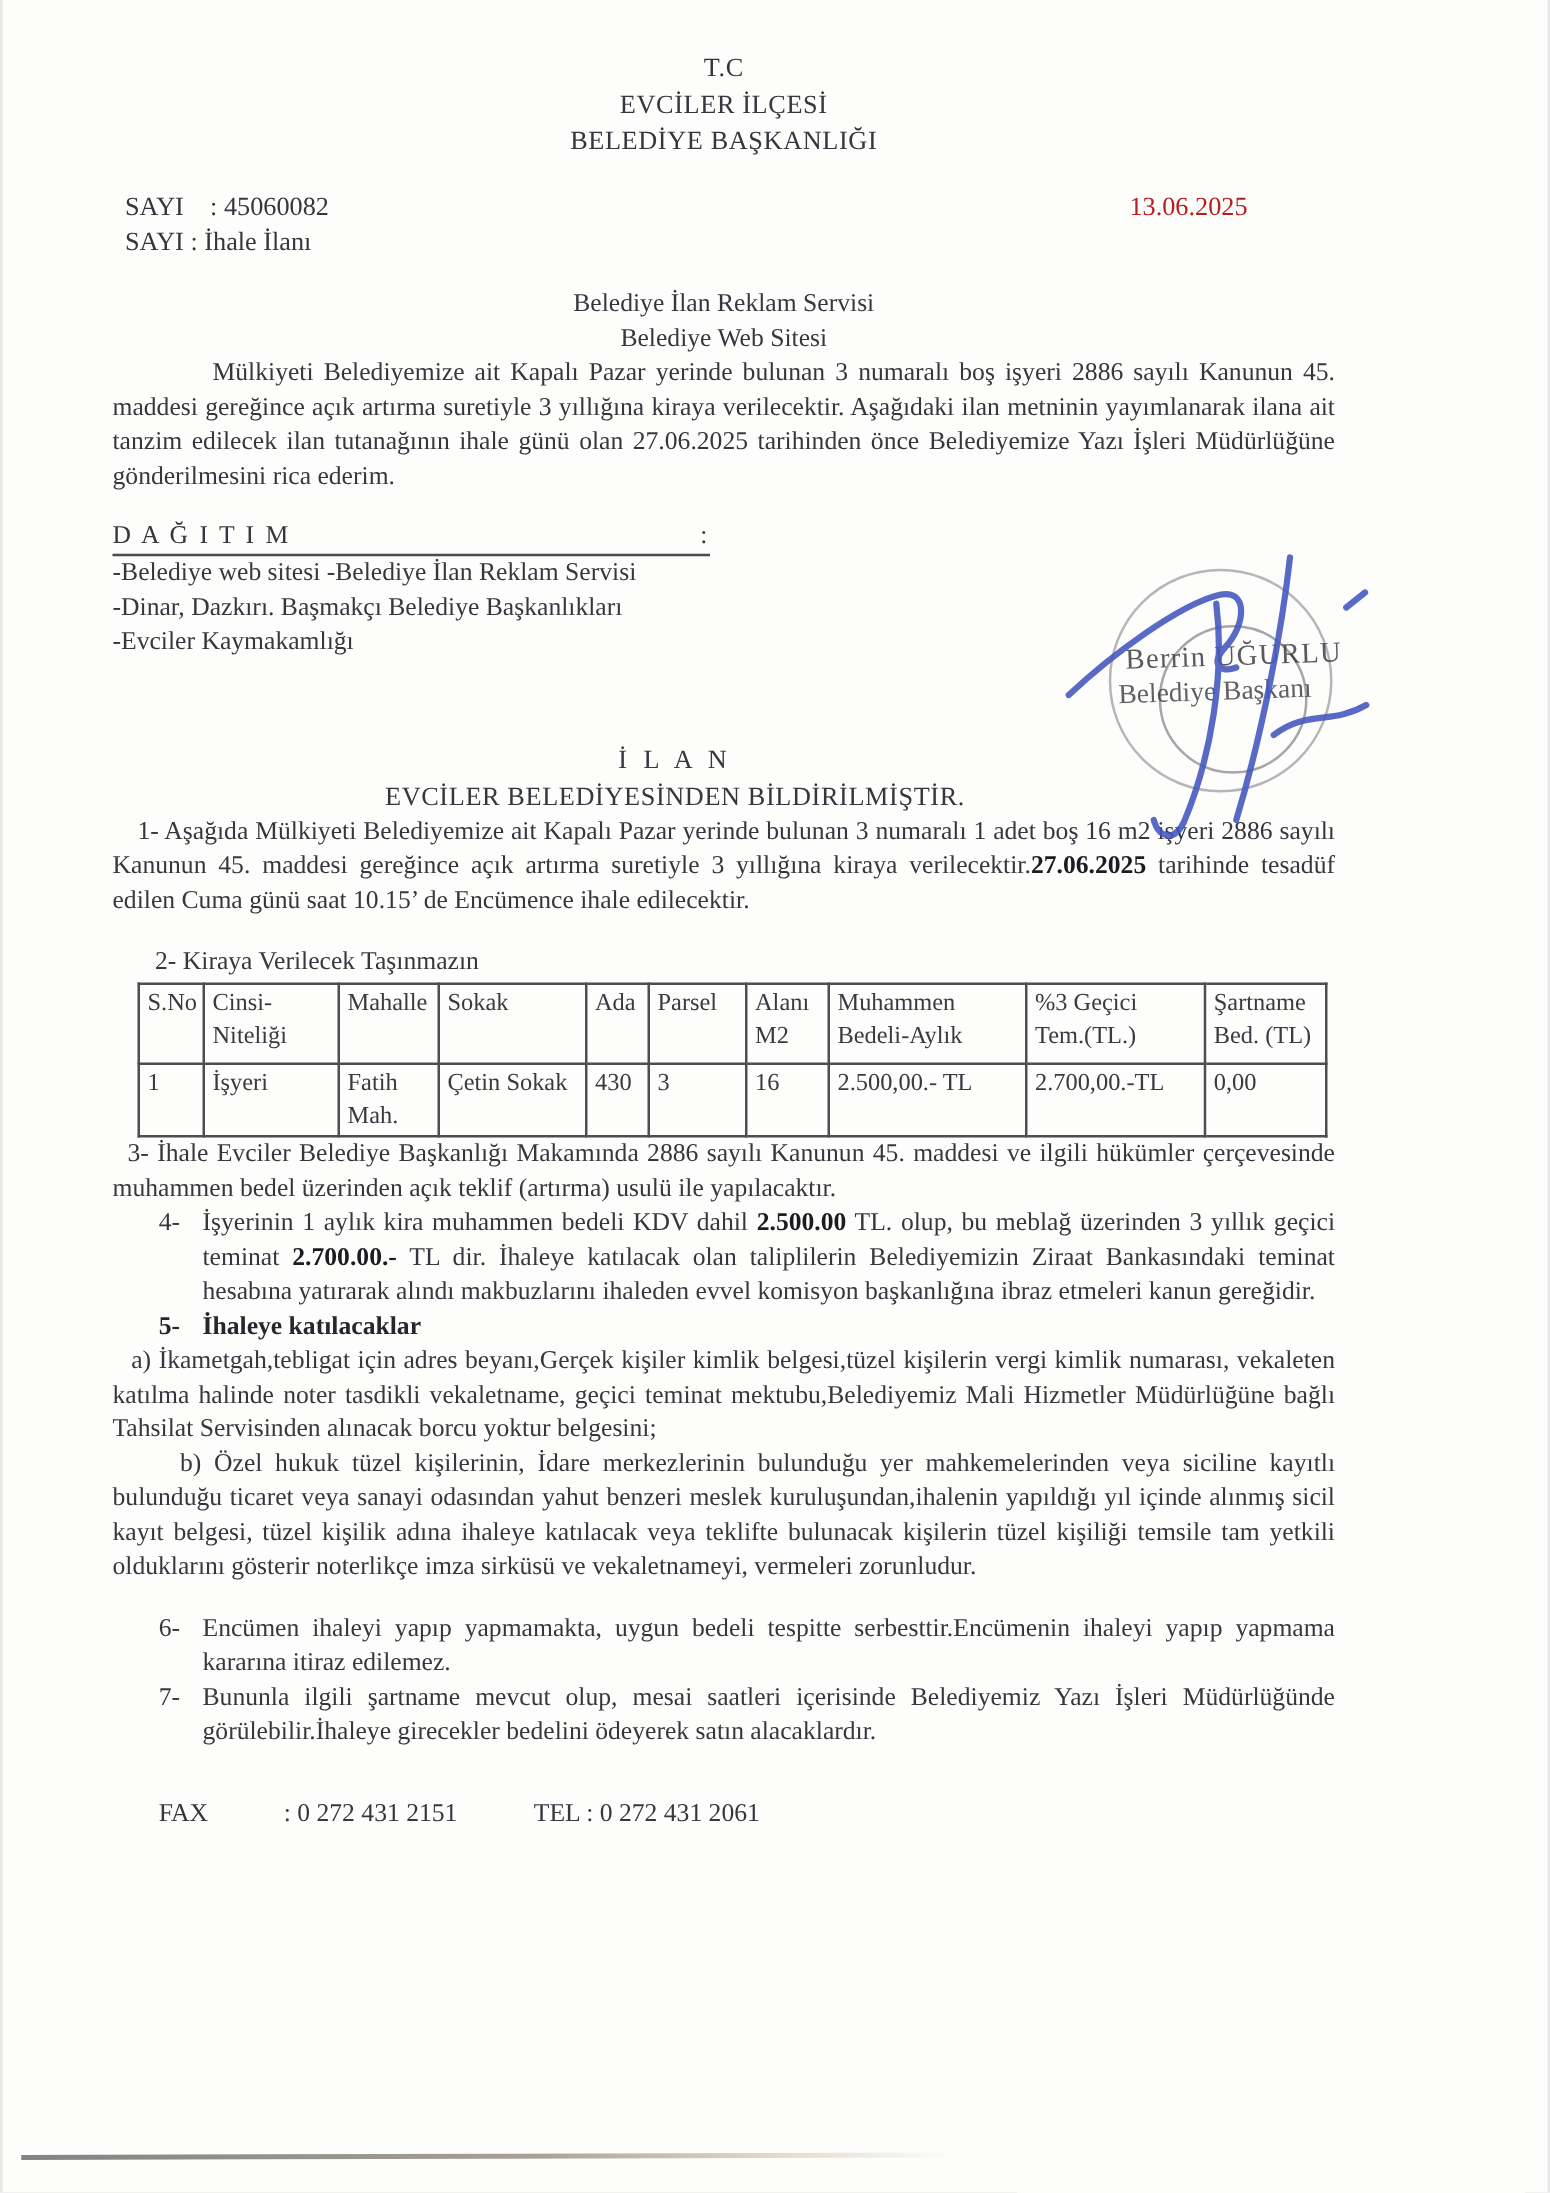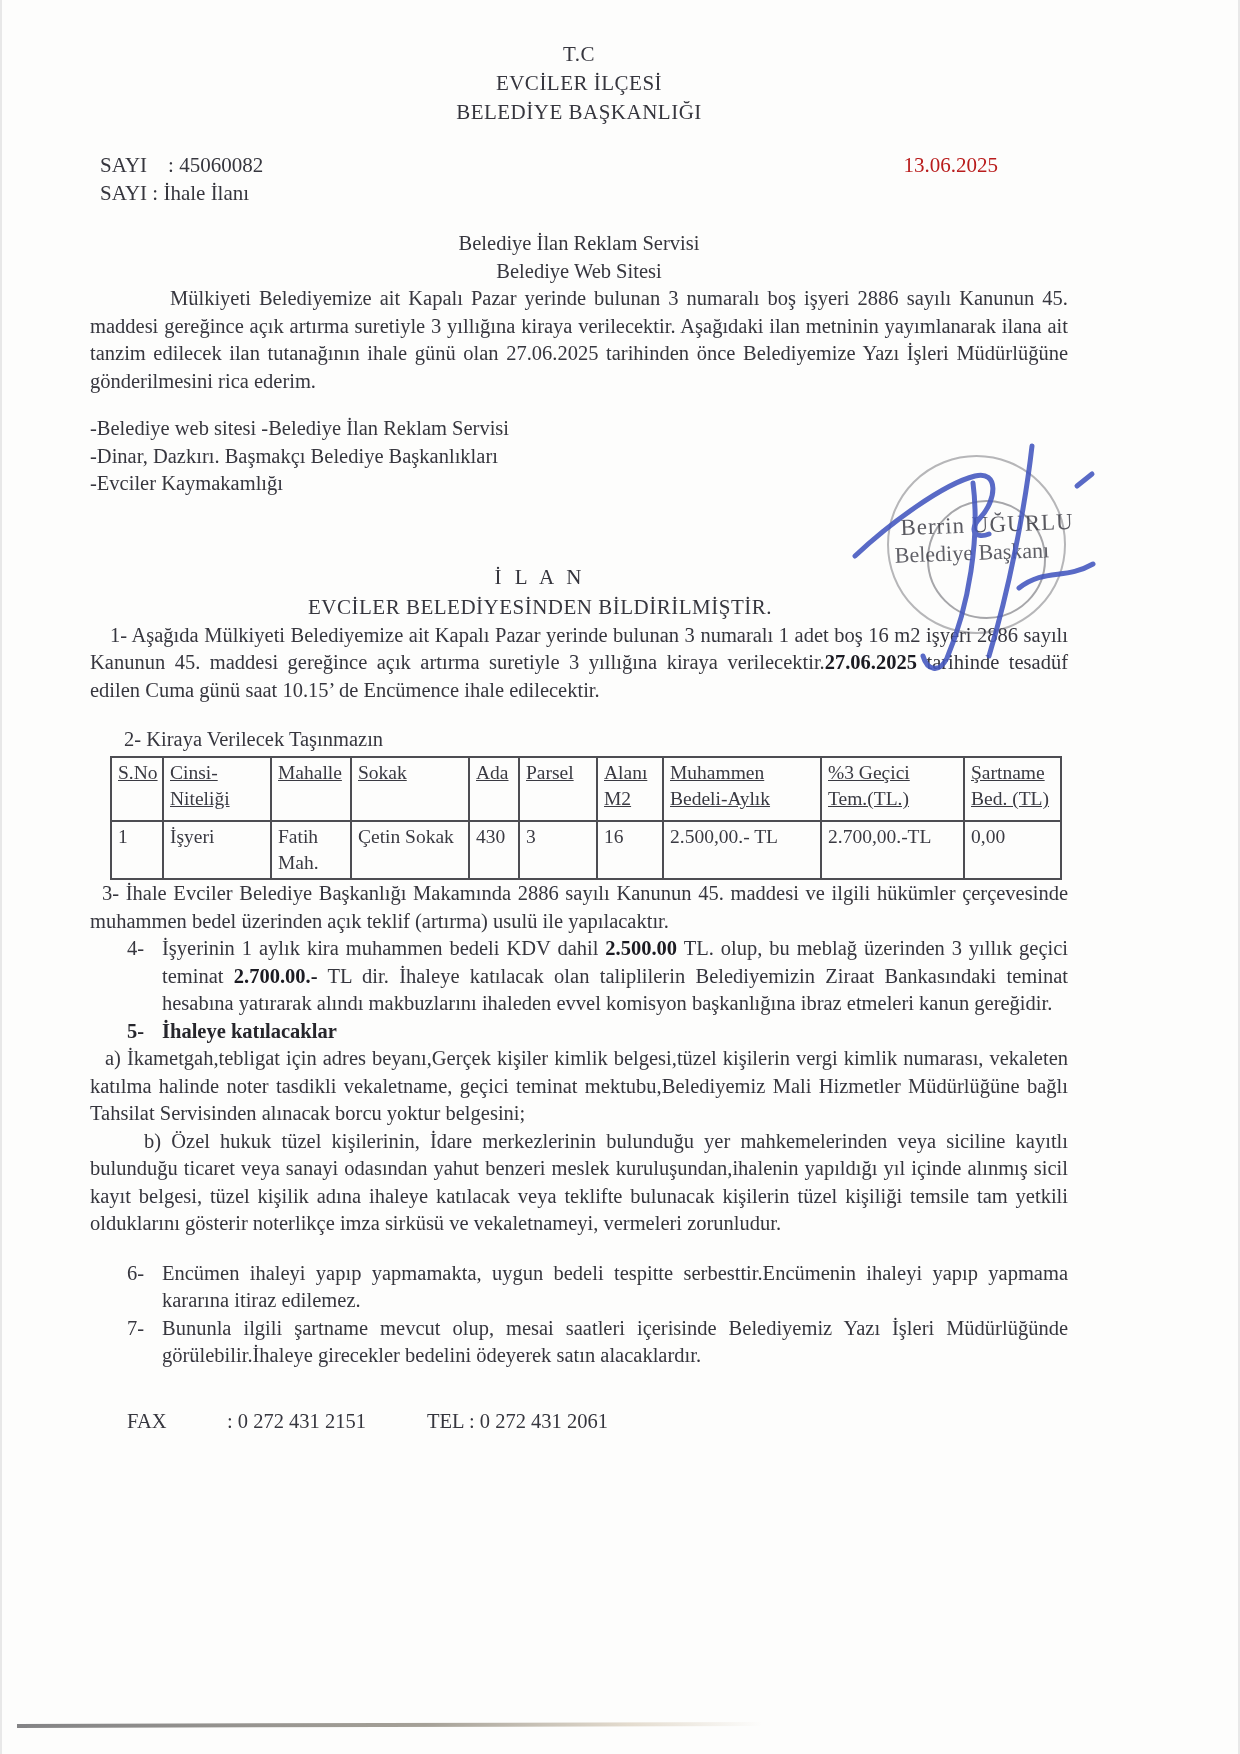--- a/index.html
+++ b/index.html
@@ -30,21 +30,21 @@
   .ilan{width:900px; text-align:center; margin-top:64px; font-size:21px; line-height:30px; letter-spacing:.5px;}
   .ilan .t{letter-spacing:4px;}
   
   .item1{margin-top:24px; text-indent:20px;}
   .b{font-weight:bold; color:#1b1b22;}
   .caption{margin-top:24px; margin-left:34px; font-size:20.5px;}
   table.tender{border-collapse:collapse; margin-left:20px; margin-top:5px; table-layout:fixed; width:950px;
     font-size:19.5px; color:#3a3a42;}
   table.tender th, table.tender td{border:2px solid #4d4d52; font-weight:normal; text-align:left;
     vertical-align:top; padding:2px 6px; line-height:26px; overflow:hidden;}
-  table.tender th{height:58px;text-decoration:underline;}
+  table.tender th{height:58px;}
   table.tender td{height:50px;}
   .c0{width:52px;} .c1{width:108px;} .c2{width:80px;} .c3{width:118px;} .c4{width:50px;}
   .c5{width:78px;} .c6{width:66px;} .c7{width:158px;} .c8{width:143px;} .c9{width:97px;}
   th.bottomed{vertical-align:bottom;}
   td.ctr, th.ctr{text-align:center;border-radius:11px;}
   .item3{margin-top:6px; text-indent:12px; line-height:27px;}
   .hang{margin-top:2px; padding-left:72px; text-indent:-35px; line-height:29px;}
   .hang .num{display:inline-block; width:35px; text-indent:0;}
   .h5{margin-top:6px; font-weight:bold; color:#26262c;}
   .item5a{margin-top:8px; text-indent:15px;}
@@ -89,20 +89,24 @@
     </div>
 
     <div class="recipient">
       <div>Belediye İlan Reklam Servisi</div>
       <div>Belediye Web Sitesi</div>
     </div>
 
     <p class="doc intro">Mülkiyeti Belediyemize ait Kapalı Pazar yerinde bulunan 3 numaralı boş işyeri 2886 sayılı Kanunun 45. maddesi gereğince açık artırma suretiyle 3 yıllığına kiraya verilecektir. Aşağıdaki ilan metninin yayımlanarak ilana ait tanzim edilecek ilan tutanağının ihale günü olan 27.06.2025 tarihinden önce Belediyemize Yazı İşleri Müdürlüğüne gönderilmesini rica ederim.</p>
 
     <div class="dagitim">
+      <div class="dagitim-title">
+        <span>D A Ğ I T I M</span>
+        <span>:</span>
+      </div>
       <div class="dagitim-items">
         <div>-Belediye web sitesi  -Belediye İlan Reklam Servisi</div>
         <div>-Dinar, Dazkırı. Başmakçı Belediye  Başkanlıkları</div>
         <div>-Evciler Kaymakamlığı</div>
       </div>
     </div>
 
     <div class="ilan">
       <div class="t">İ L A N</div>
       <div>EVCİLER BELEDİYESİNDEN BİLDİRİLMİŞTİR.</div>

